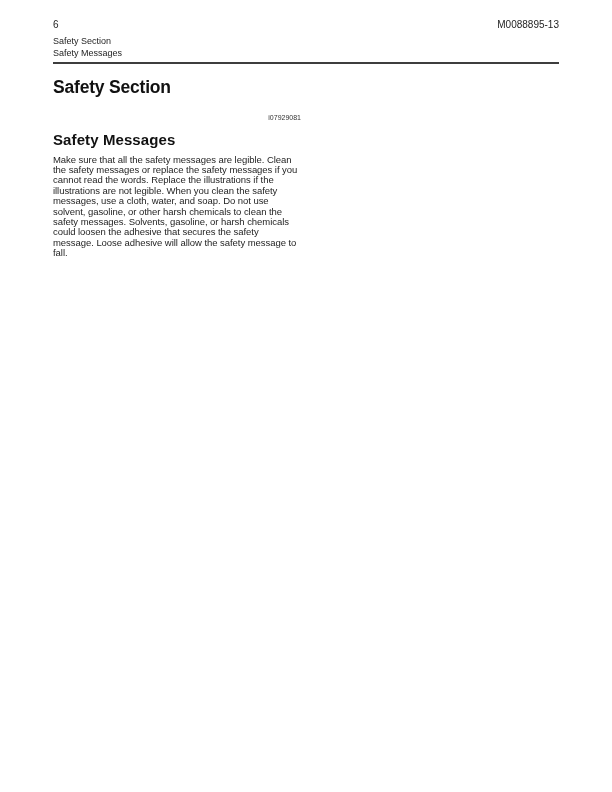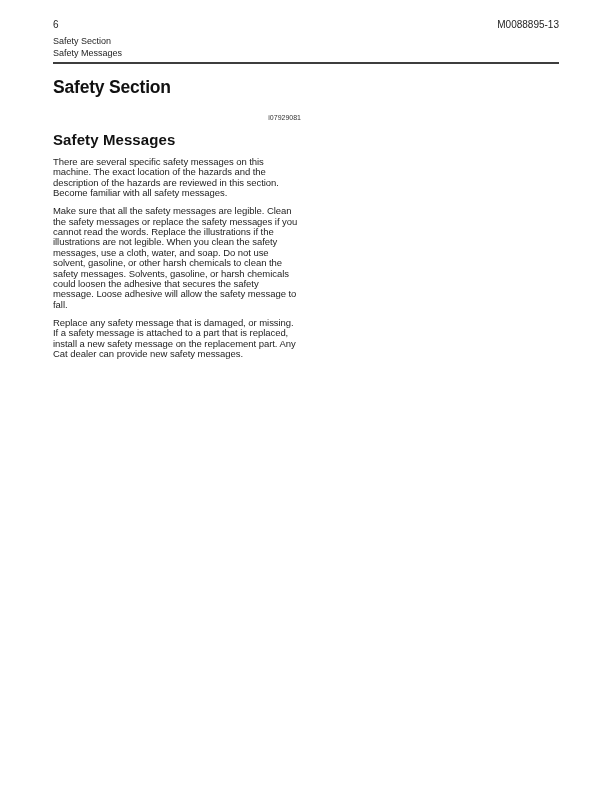--- a/index.html
+++ b/index.html
@@ -118,20 +118,18 @@
 
   <div class="col">
 
     <h1>Safety Section</h1>
 
     <div class="ref-id">i07929081</div>
 
     <h2>Safety Messages</h2>
 
 
-    <p class="body first">There are several specific safety messages on this machine. The exact location of the hazards and the description of the hazards are reviewed in this section. Become familiar with all safety messages.</p>
 
     <p class="body">Make sure that all the safety messages are legible. Clean the safety messages or replace the safety messages if you cannot read the words. Replace the illustrations if the illustrations are not legible. When you clean the safety messages, use a cloth, water, and soap. Do not use solvent, gasoline, or other harsh chemicals to clean the safety messages. Solvents, gasoline, or harsh chemicals could loosen the adhesive that secures the safety message. Loose adhesive will allow the safety message to fall.</p>
 
-    <p class="body">Replace any safety message that is damaged, or missing. If a safety message is attached to a part that is replaced, install a new safety message on the replacement part. Any Cat dealer can provide new safety messages.</p>
 
   </div>
 </div>
 
 </body></html>

